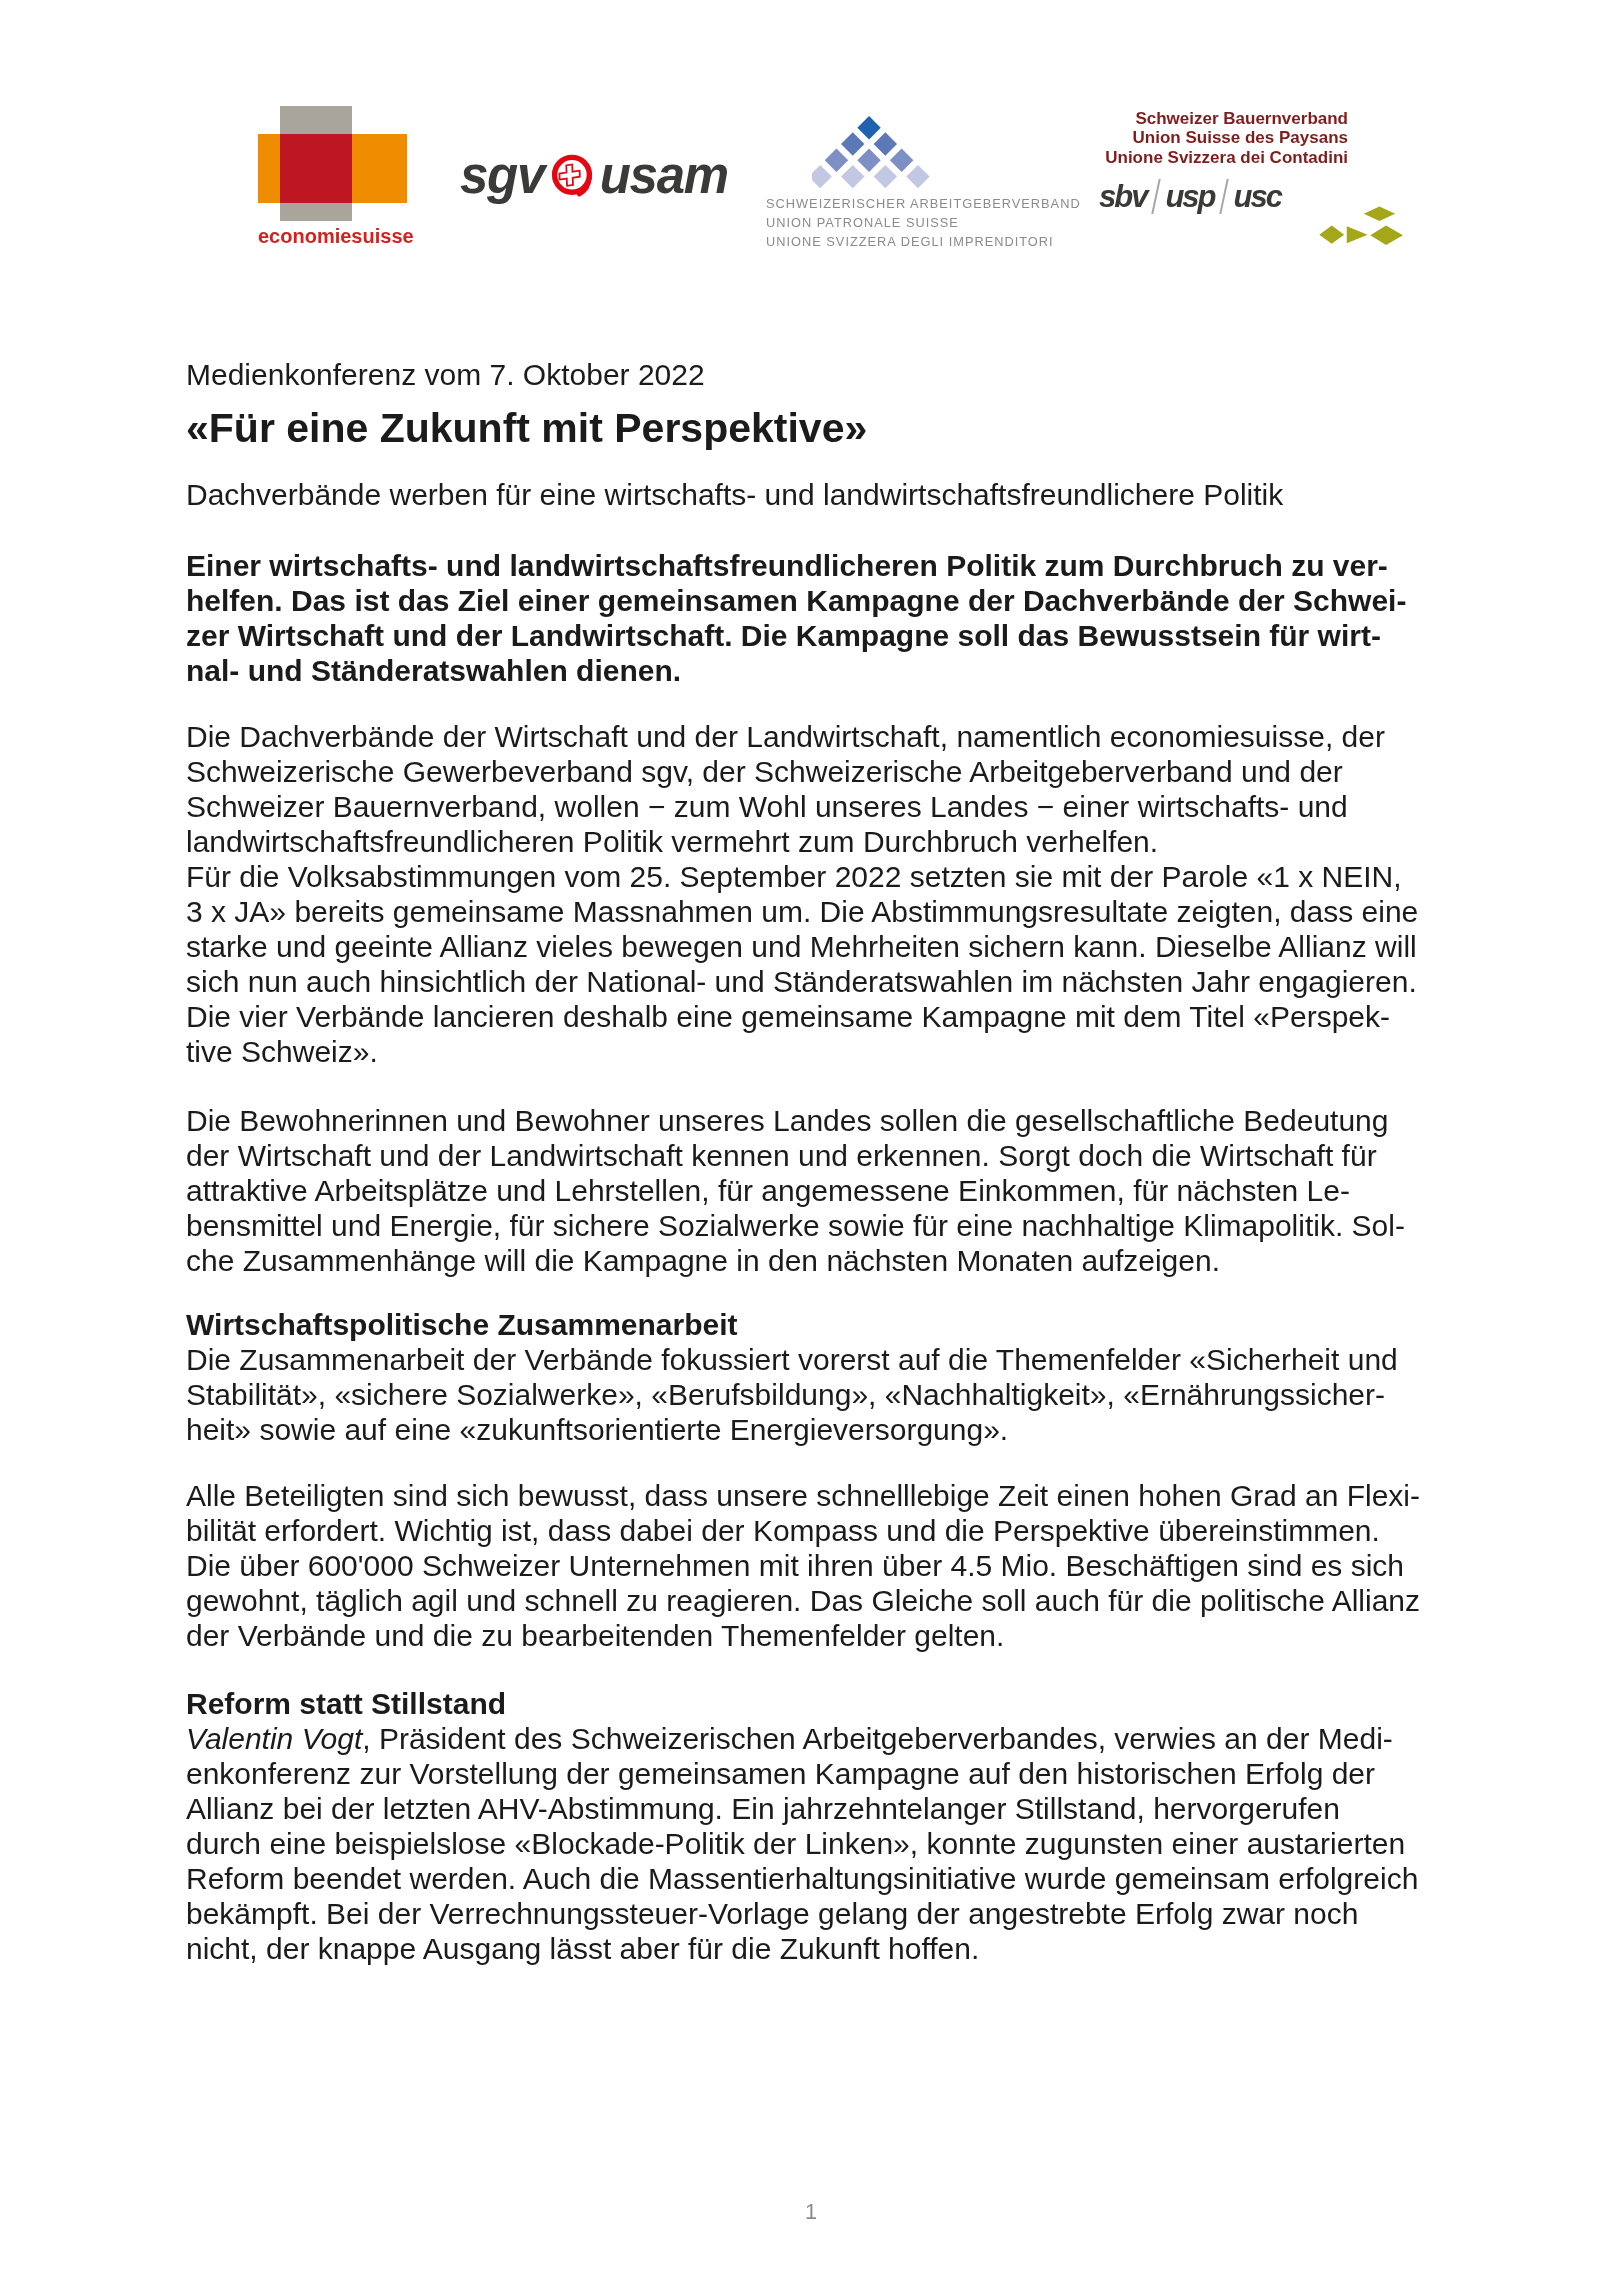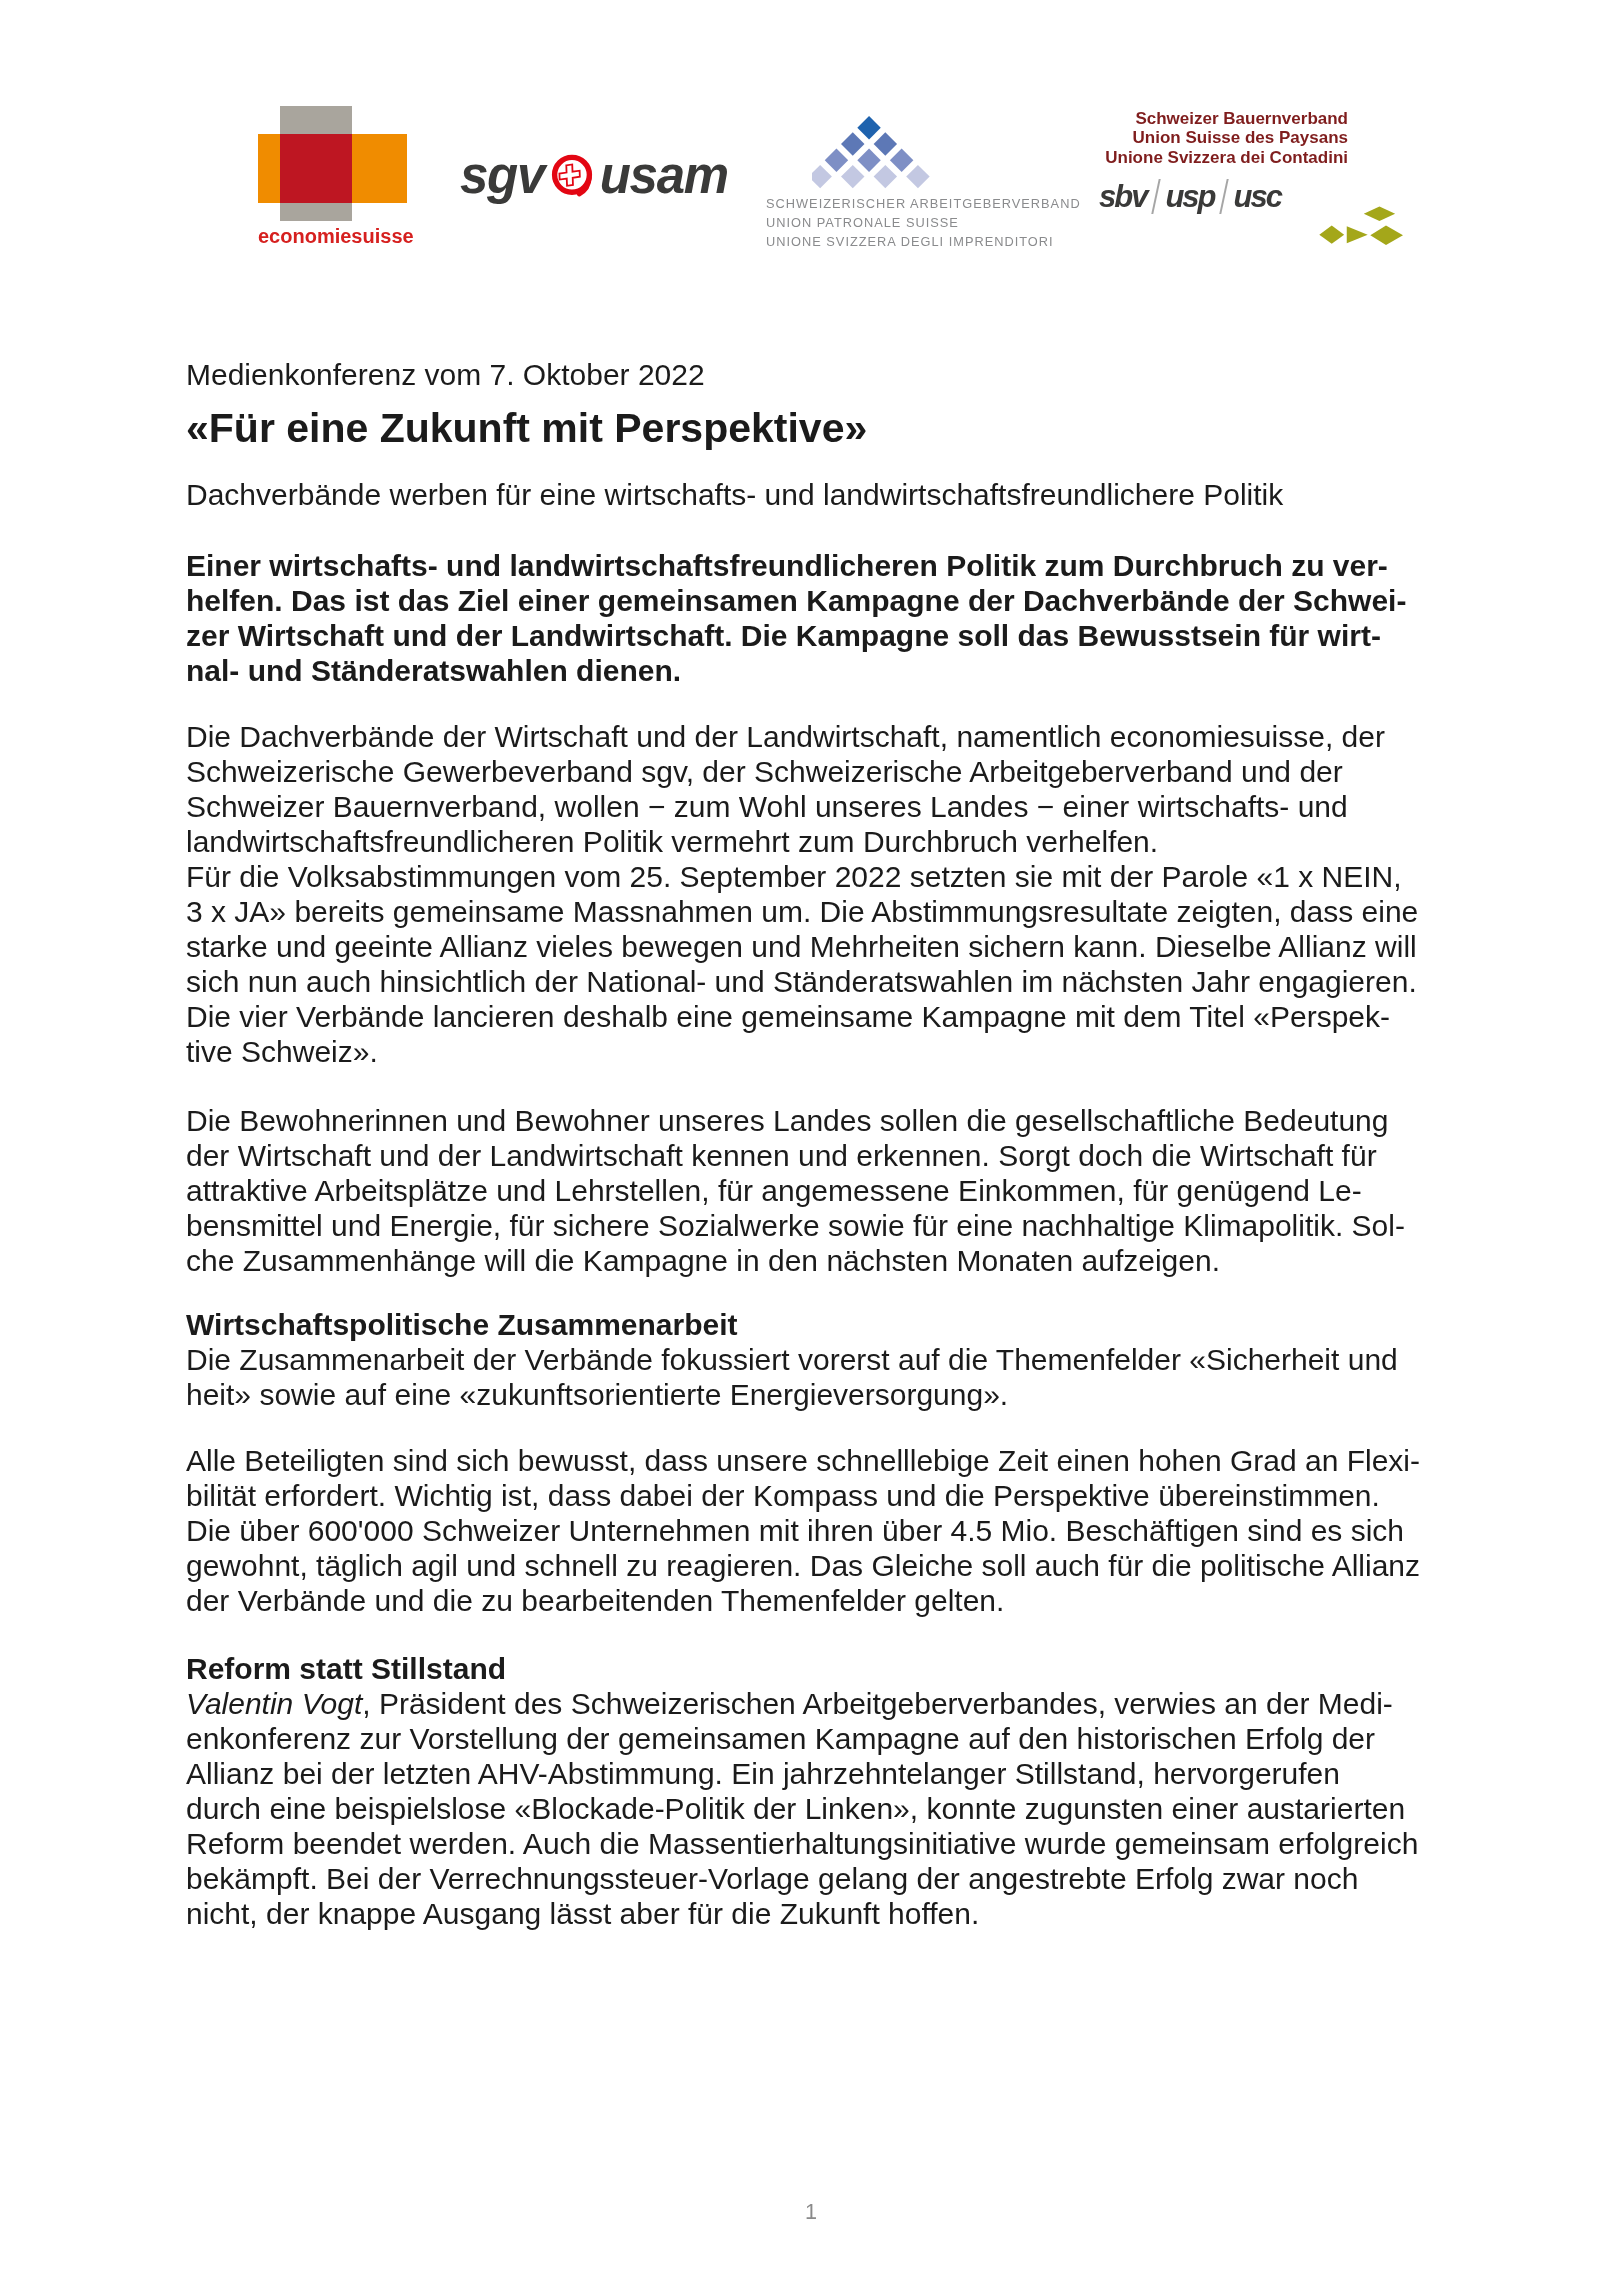--- a/index.html
+++ b/index.html
@@ -147,28 +147,29 @@
         <div class="line">3 x JA» bereits gemeinsame Massnahmen um. Die Abstimmungsresultate zeigten, dass eine</div>
         <div class="line">starke und geeinte Allianz vieles bewegen und Mehrheiten sichern kann. Dieselbe Allianz will</div>
         <div class="line">sich nun auch hinsichtlich der National- und Ständeratswahlen im nächsten Jahr engagieren.</div>
         <div class="line">Die vier Verbände lancieren deshalb eine gemeinsame Kampagne mit dem Titel «Perspek-</div>
         <div class="line">tive Schweiz».</div>
       </div>
 
     <div class="p3">
         <div class="line">Die Bewohnerinnen und Bewohner unseres Landes sollen die gesellschaftliche Bedeutung</div>
         <div class="line">der Wirtschaft und der Landwirtschaft kennen und erkennen. Sorgt doch die Wirtschaft für</div>
-        <div class="line">attraktive Arbeitsplätze und Lehrstellen, für angemessene Einkommen, für genügend Le-</div>
+        <div class="line">attraktive Arbeitsplätze und Lehrstellen, für angemessene Einkommen, für nächsten Le-</div>
         <div class="line">bensmittel und Energie, für sichere Sozialwerke sowie für eine nachhaltige Klimapolitik. Sol-</div>
         <div class="line">che Zusammenhänge will die Kampagne in den nächsten Monaten aufzeigen.</div>
       </div>
 
     <div class="h2 line">Wirtschaftspolitische Zusammenarbeit</div>
     <div>
         <div class="line">Die Zusammenarbeit der Verbände fokussiert vorerst auf die Themenfelder «Sicherheit und</div>
+        <div class="line">Stabilität», «sichere Sozialwerke», «Berufsbildung», «Nachhaltigkeit», «Ernährungssicher-</div>
         <div class="line">heit» sowie auf eine «zukunftsorientierte Energieversorgung».</div>
       </div>
 
     <div class="p5">
         <div class="line">Alle Beteiligten sind sich bewusst, dass unsere schnelllebige Zeit einen hohen Grad an Flexi-</div>
         <div class="line">bilität erfordert. Wichtig ist, dass dabei der Kompass und die Perspektive übereinstimmen.</div>
         <div class="line">Die über 600'000 Schweizer Unternehmen mit ihren über 4.5 Mio. Beschäftigen sind es sich</div>
         <div class="line">gewohnt, täglich agil und schnell zu reagieren. Das Gleiche soll auch für die politische Allianz</div>
         <div class="line">der Verbände und die zu bearbeitenden Themenfelder gelten.</div>
       </div>

